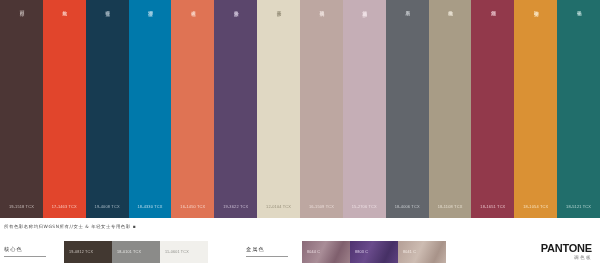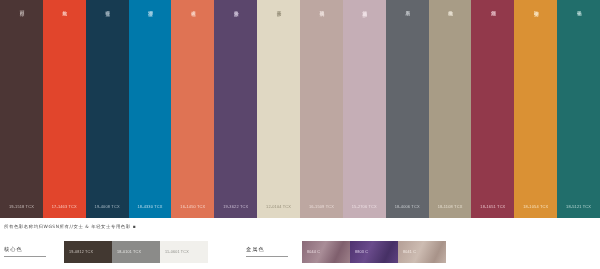--- a/index.html
+++ b/index.html
@@ -255,14 +255,18 @@
       </div>
       <div class="mini-swatch" style="background: linear-gradient(115deg, rgb(79, 50, 112) 0%, rgb(106, 75, 140) 40%, rgb(70, 48, 101) 75%, rgb(94, 65, 128) 100%);">
         <span class="mini-code" style="color: rgb(227, 214, 239);">8803 C</span>
       </div>
       <div class="mini-swatch" style="background: linear-gradient(115deg, rgb(180, 159, 150) 0%, rgb(205, 188, 178) 45%, rgb(168, 147, 137) 78%, rgb(195, 177, 167) 100%);">
         <span class="mini-code" style="color: rgb(247, 239, 233);">8041 C</span>
       </div>
     </div>
   </div>
 
+  <div class="brand-block">
+    <div class="brand-name">PANTONE</div>
+    <div class="brand-sub">调色板</div>
+  </div>
 
 </div>
 
 </body></html>

